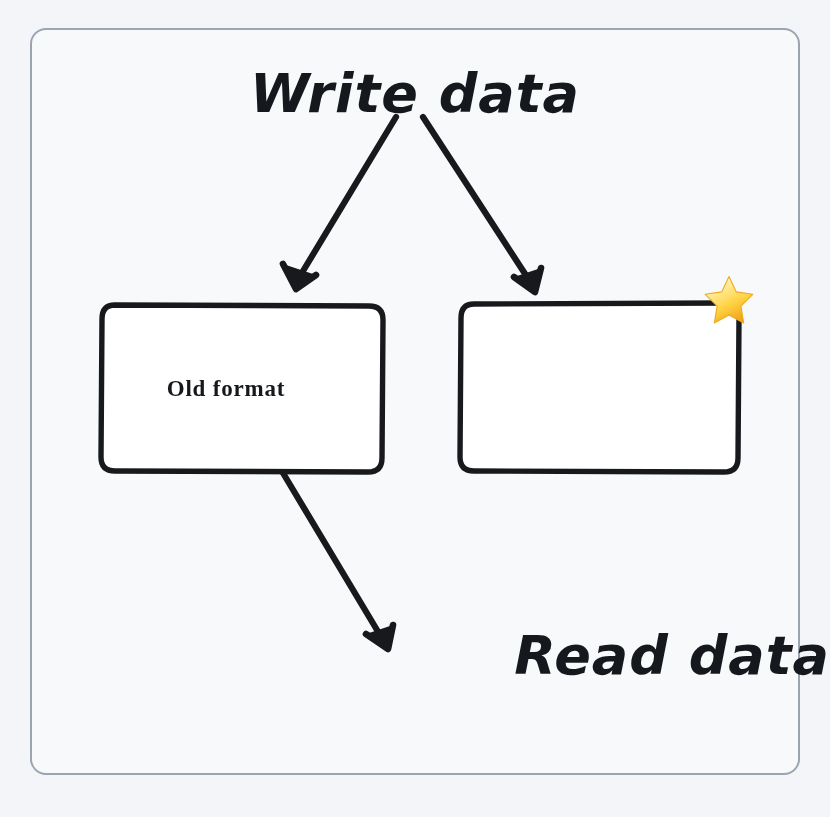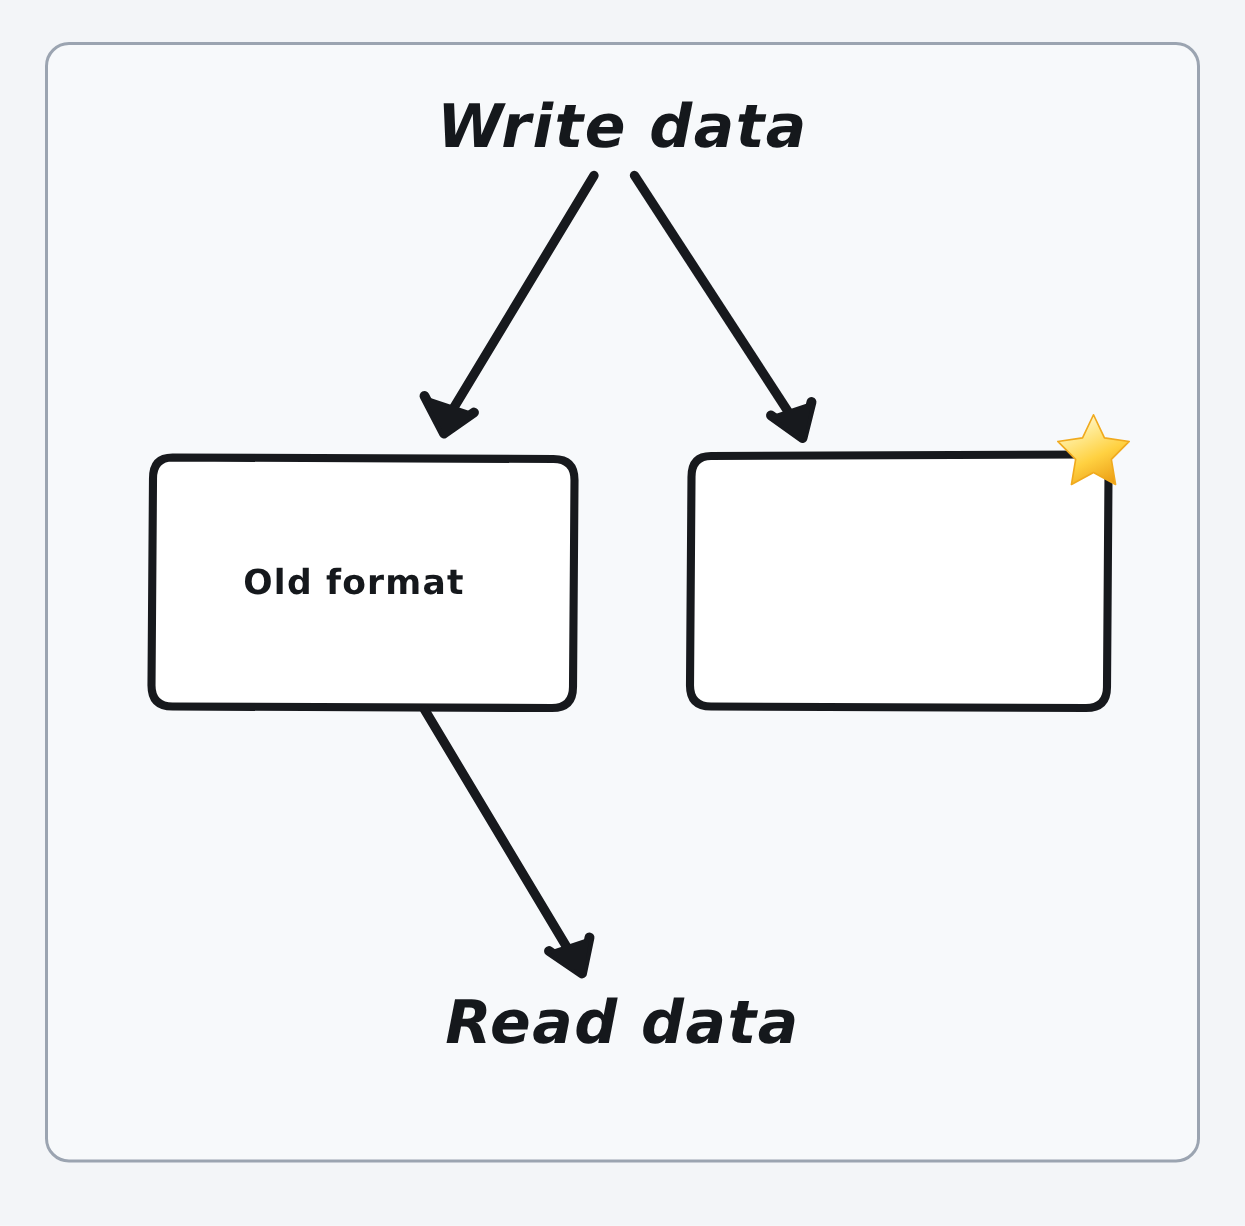--- a/index.html
+++ b/index.html
@@ -47,43 +47,44 @@
   .label {
     position: absolute;
     color: #15181c;
     white-space: nowrap;
     font-family: "DejaVu Sans", sans-serif;
     font-weight: bold;
     letter-spacing: 0.5px;
   }
 
   .heading {
-    font-size: 40px;
+    font-size: 54px;
     font-weight: bold;
     font-style: italic;
     letter-spacing: 1px;
     text-align: center;
     width: 100%;
     left: 0;
   }
 
   #write-data-label { top: 62px; }
-  #read-data-label  { top: 659px; }
+  #read-data-label  { top: 624px; text-align: right; }
 
   .box-label {
     font-size: 23px;
     font-weight: bold;
     letter-spacing: 0.8px;
     text-align: center;
   }
 
   #old-format-label {
-    left: 95px;
+    left: 85px;
     width: 282px;
     top: 376px;
+    font-family: Liberation Serif, serif;
   }
 
   #new-format-label {
     left: 460px;
     width: 279px;
     top: 374px;
   }
 
   
   .star-badge {

